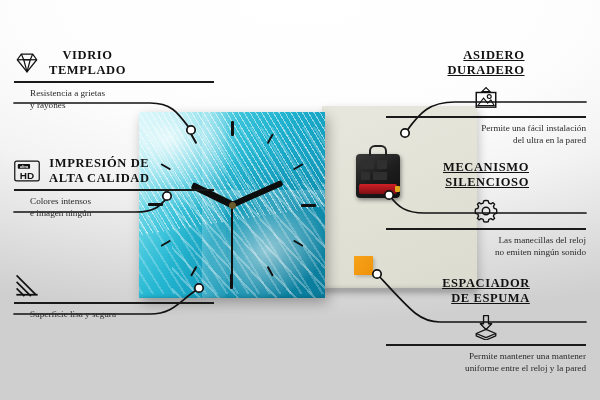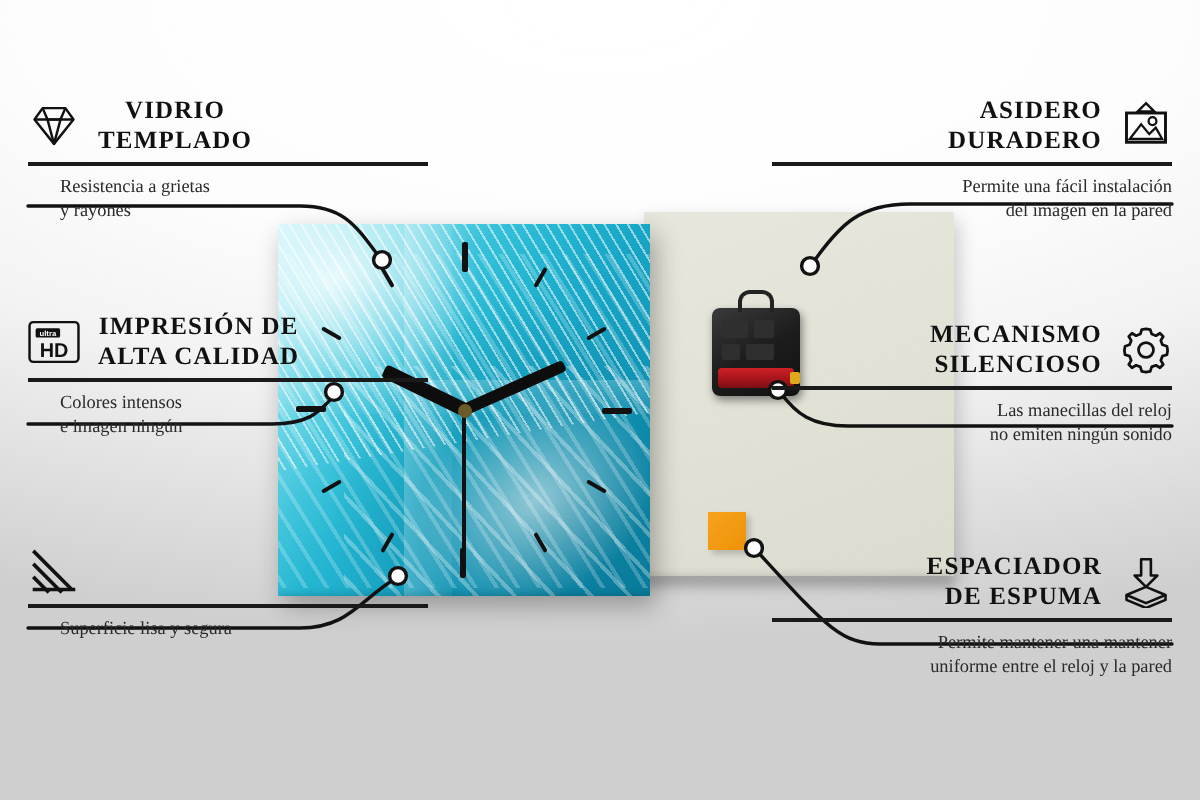--- a/index.html
+++ b/index.html
@@ -150,21 +150,21 @@
     font-weight:700; font-size:12.5px; line-height:1.16; letter-spacing:.6px;
     text-transform:uppercase; white-space:pre-line;
   }
   .feat .rule{ height:1.6px; background:#1a1a1a; margin:4px 0 4px; }
   .feat .desc{
     font-size:9.2px; line-height:1.32; color:#2a2a2a; white-space:pre-line;margin-left:16px;
   }
   .feat.left .head{ justify-content:flex-start; }
   .feat.left .title{ text-align:center; }
   .feat.left .desc{ text-align:left; }
-  .feat.right .head{ justify-content:flex-end; flex-direction:row; }
+  .feat.right .head{ justify-content:flex-end; flex-direction:column;text-decoration:underline; }
   .feat.right .title{ text-align:right; }
   .feat.right .desc{ text-align:right; }
 
   .ico{ width:26px; height:26px; flex:0 0 26px; display:block;text-align:right; }
   .ico svg{ display:block; width:100%; height:100%; }
 
   
   #f-vidrio    { left:14px;  top:48px;  }
   #f-impresion { left:14px;  top:156px; }
   #f-bordes    { left:14px;  top:272px; }
@@ -324,21 +324,21 @@
         <svg viewBox="0 0 32 32">
           <path d="M16 2 L11 7 H21 Z" fill="none" stroke="#111" stroke-width="1.5"></path>
           <rect x="4" y="8" width="24" height="18" fill="none" stroke="#111" stroke-width="1.8"></rect>
           <path d="M6 24 L13 15 L18 21 L22 17 L26 24 Z" fill="none" stroke="#111" stroke-width="1.4"></path>
           <circle cx="20" cy="13" r="2.4" fill="none" stroke="#111" stroke-width="1.4"></circle>
         </svg>
       </span>
     </div>
     <div class="rule"></div>
     <div class="desc">Permite una fácil instalación
-del imagen en la pared</div>
+del ultra en la pared</div>
   </div>
 
   <div class="feat right" id="f-mecanismo">
     <div class="head">
       <div class="title">MECANISMO
 SILENCIOSO</div>
       <span class="ico">
         <svg viewBox="0 0 32 32">
           <path d="M16 3 l2.6 .4 .9 2.8 2.6 1 2.5-1.5 2 2 -1.5 2.5 1 2.6 2.8 .9 .4 2.6 -.4 2.6 -2.8 .9 -1 2.6 1.5 2.5 -2 2 -2.5-1.5 -2.6 1 -.9 2.8 -2.6 .4 -2.6-.4 -.9-2.8 -2.6-1 -2.5 1.5 -2-2 1.5-2.5 -1-2.6 -2.8-.9 -.4-2.6 .4-2.6 2.8-.9 1-2.6 -1.5-2.5 2-2 2.5 1.5 2.6-1 .9-2.8Z" fill="none" stroke="#111" stroke-width="1.7" stroke-linejoin="round"></path>
           <circle cx="16" cy="16" r="4.6" fill="none" stroke="#111" stroke-width="1.7"></circle>

